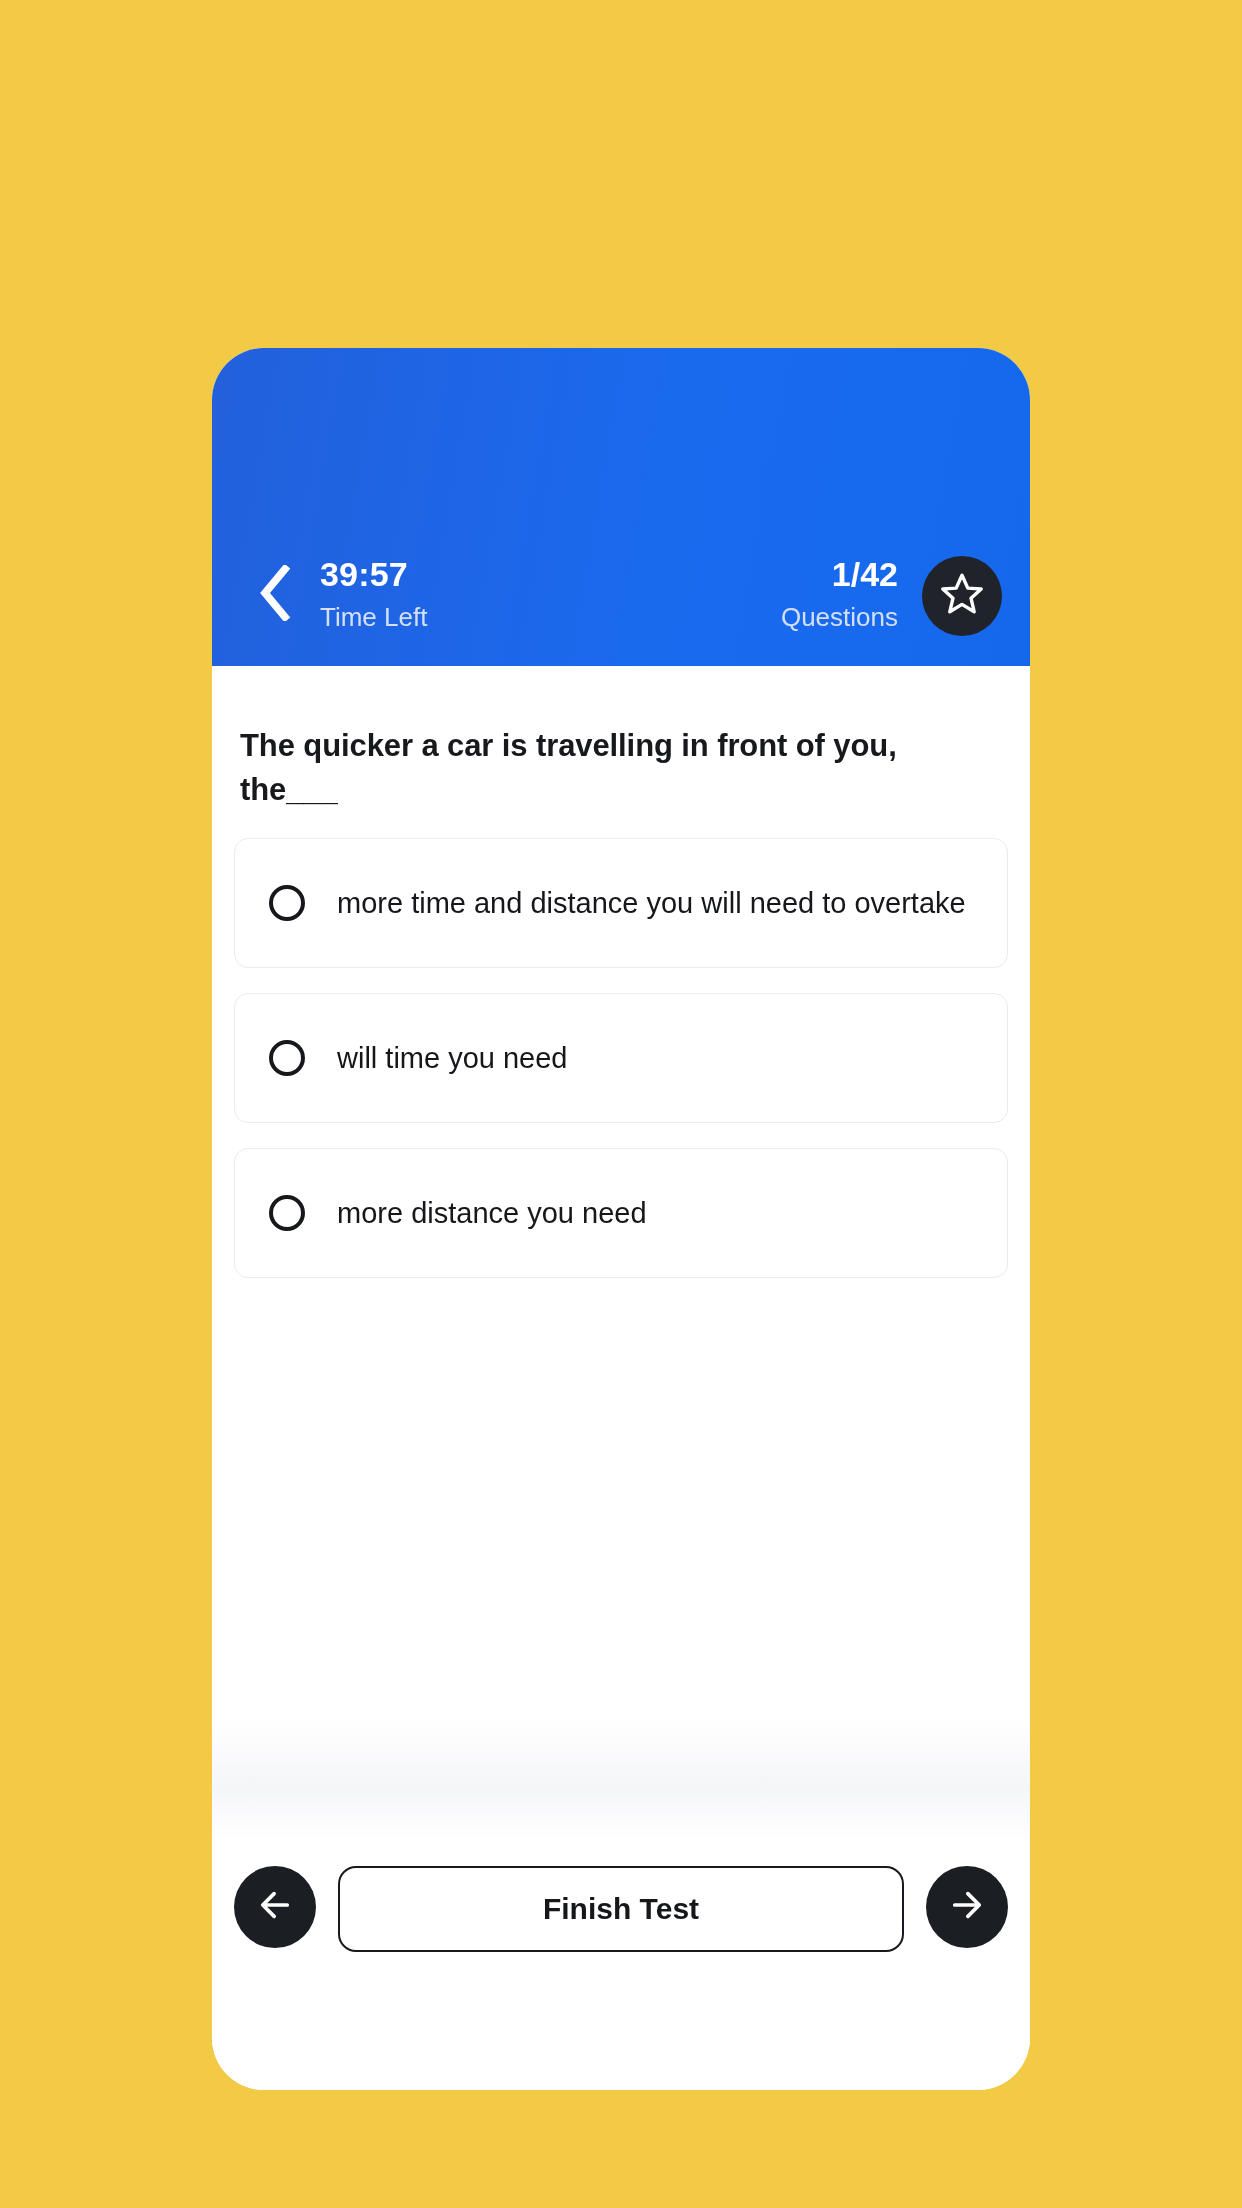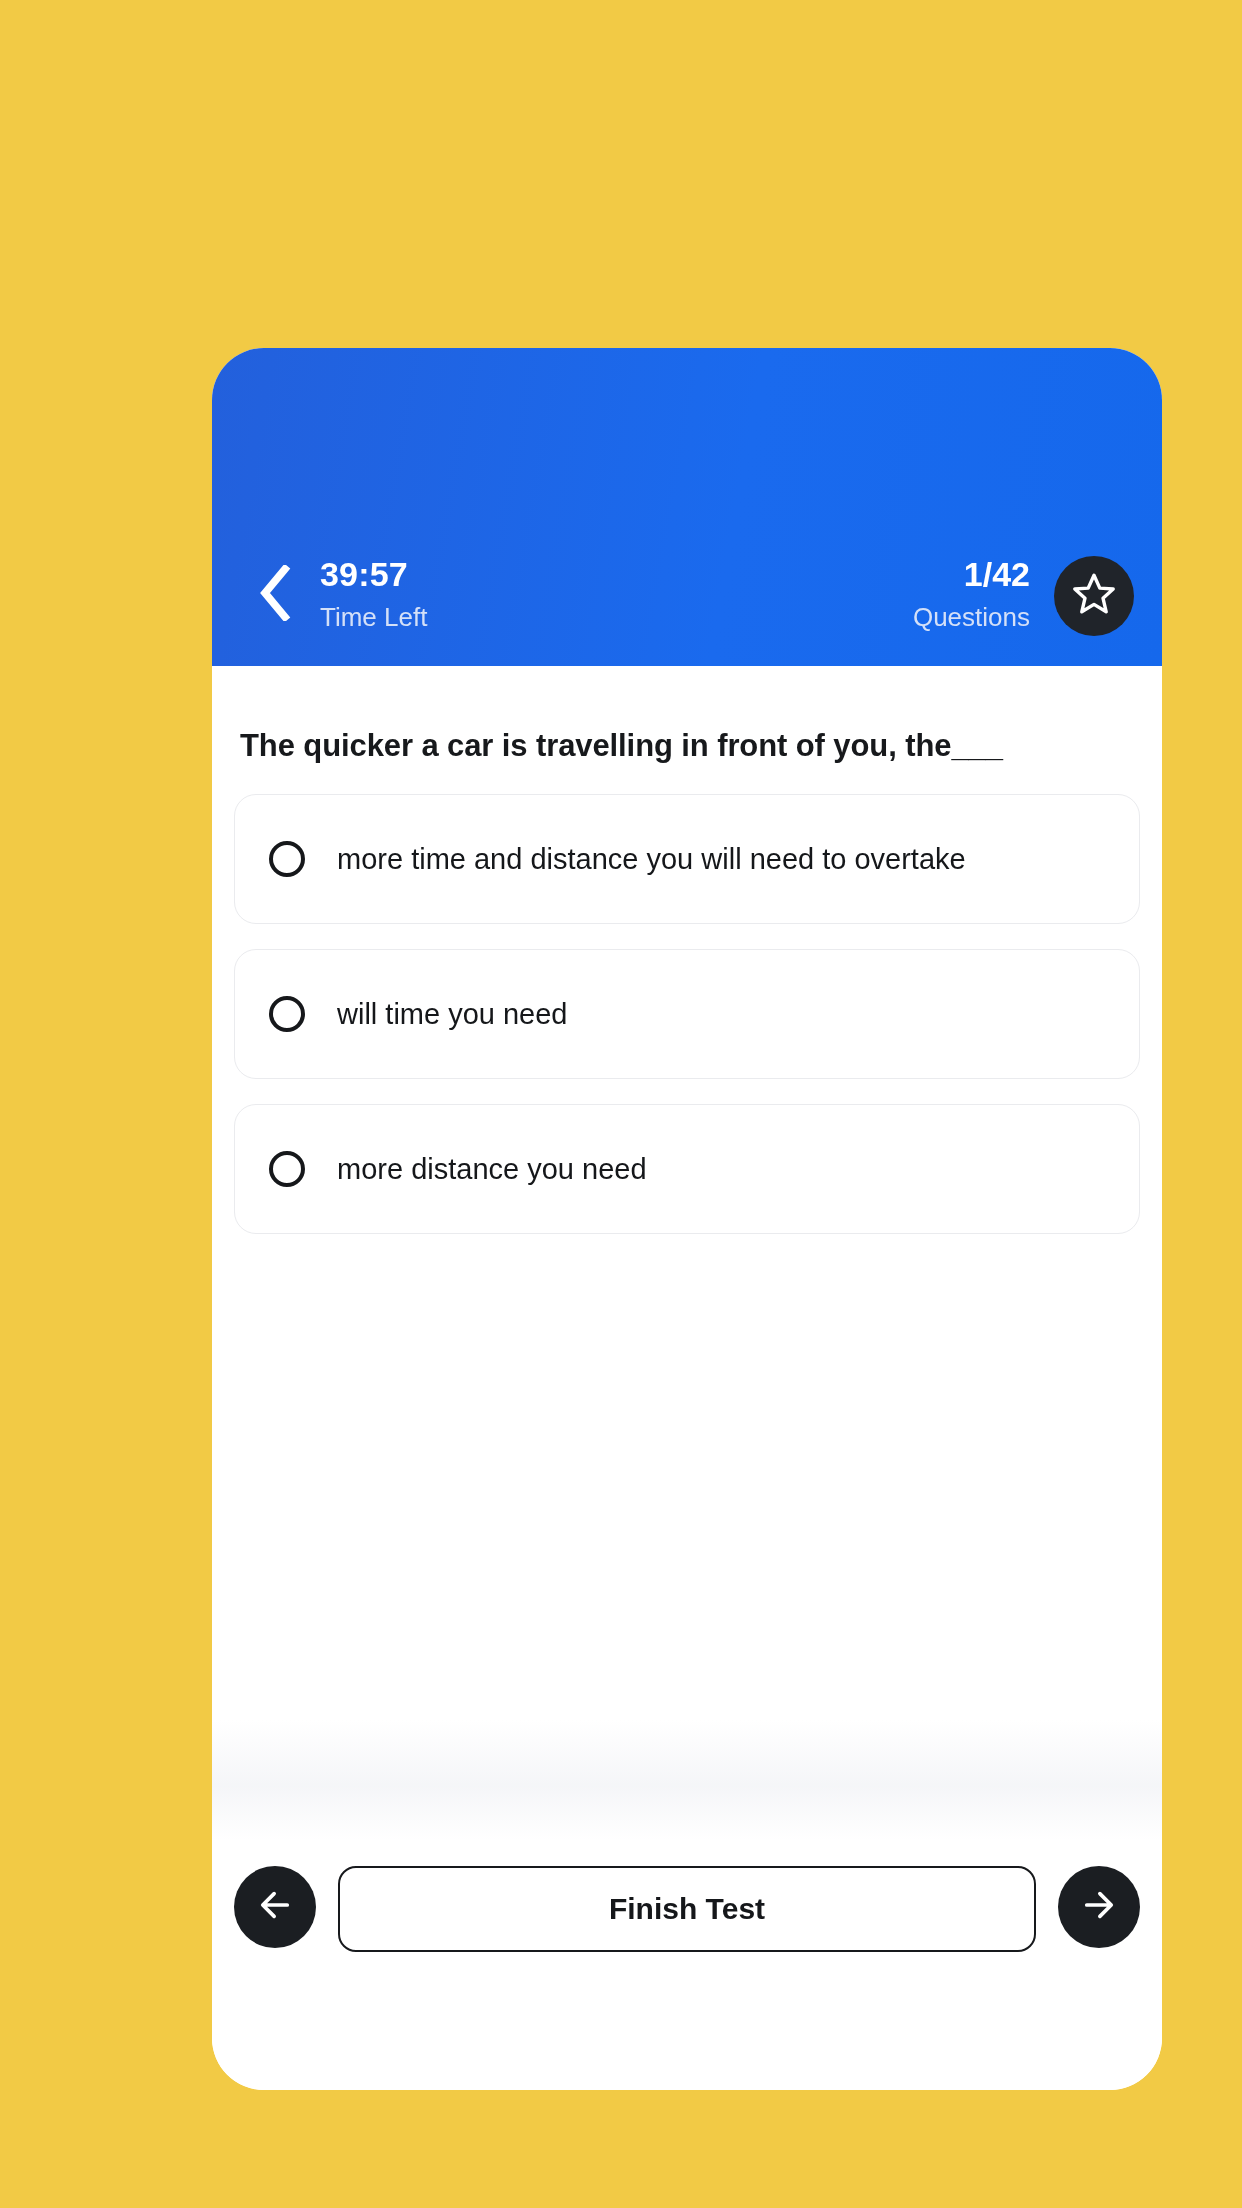--- a/index.html
+++ b/index.html
@@ -13,21 +13,21 @@
     font-family: "Liberation Sans", sans-serif;
     overflow: hidden;
     position: relative;
   }
 
   
   #phone-card {
     position: absolute;
     left: 212px;
     top: 348px;
-    width: 950px;
+    width: 818px;
     height: 1742px;
     background: #FFFFFF;
     border-radius: 52px;
     overflow: hidden;
     display: flex;
     flex-direction: column;
   }
 
   
   #app-header {
@@ -129,21 +129,21 @@
 
   #options-list {
     margin-top: 26px;
     display: flex;
     flex-direction: column;
     gap: 25px;
   }
 
   .option-card {
     border: 1.5px solid #EAEBEE;
-    border-radius: 22px;
+    border-radius: 14px;
     min-height: 130px;
     display: flex;
     align-items: center;
     padding: 18px 30px 18px 34px;
     box-sizing: border-box;
     background: #FFFFFF;
     cursor: pointer;
   }
   .option-radio {
     flex: 0 0 auto;

